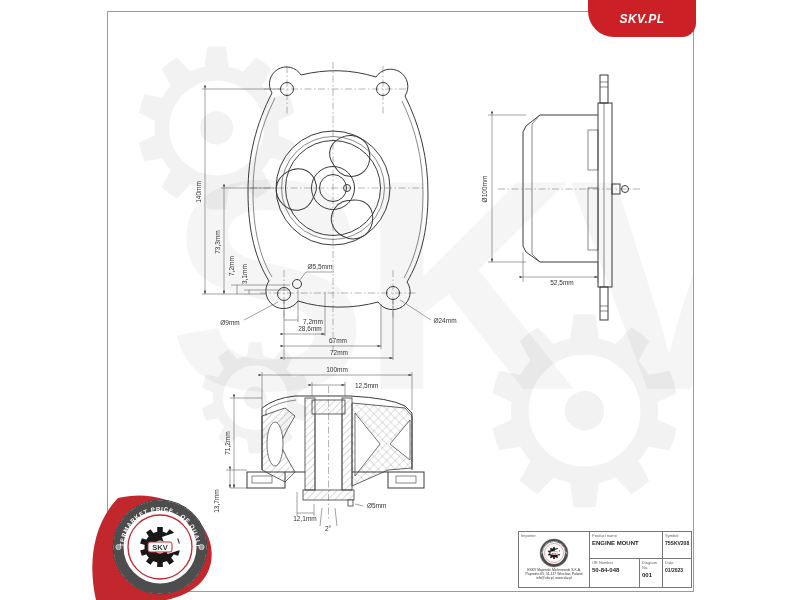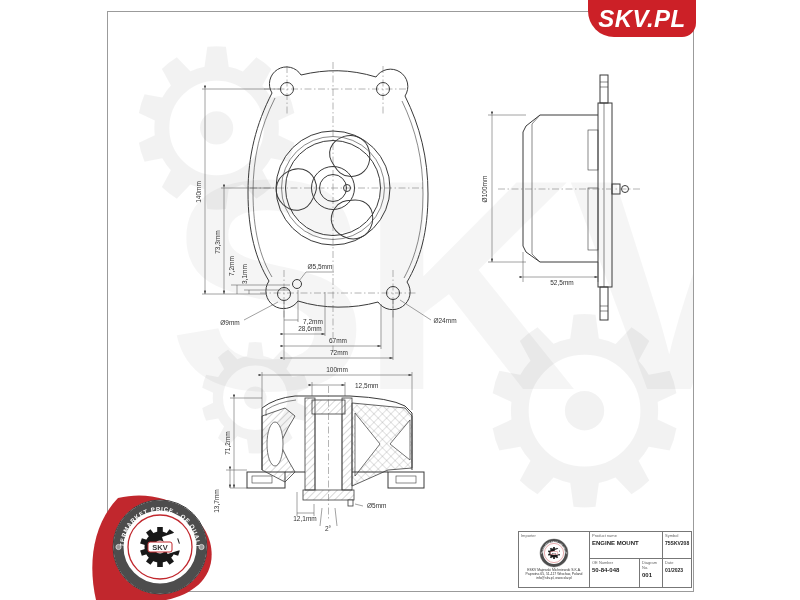--- a/index.html
+++ b/index.html
@@ -3,21 +3,21 @@
 <meta charset="utf-8">
 <style>
   html,body{margin:0;padding:0;background:#fff;}
   .page{position:relative;width:800px;height:600px;background:#fff;overflow:hidden;
         font-family:"Liberation Sans",sans-serif;}
   .frame{position:absolute;left:107px;top:11px;width:585px;height:579px;
          border:1px solid #9b9b9b;overflow:hidden;background:#fff;}
   .logo-box{position:absolute;left:588px;top:0;width:108px;height:37px;background:#cc2027;
             border-radius:0 0 14px 26px;display:flex;align-items:center;justify-content:center;
             z-index:6;}
-  .logo-box span{color:#fff;font-size:24px;font-weight:bold;font-style:italic;letter-spacing:.5px;}
+  .logo-box span{color:#fff;font-size:12px;font-weight:bold;font-style:italic;letter-spacing:.5px;}
   .view{position:absolute;z-index:2;}
   .ln{fill:none;stroke:#3a3a3a;stroke-width:1;}
   .lt{fill:none;stroke:#3a3a3a;stroke-width:.6;}
   .cl{fill:none;stroke:#777;stroke-width:.55;stroke-dasharray:7 2.5 1.5 2.5;}
   .dim{fill:none;stroke:#555;stroke-width:.55;}
   .dt{font:400 6.5px "Liberation Sans",sans-serif;fill:#333;}
   .wm{position:absolute;z-index:1;color:rgba(0,0,0,0.05);pointer-events:none;user-select:none;}
   .wm-txt{font-size:300px;font-weight:bold;letter-spacing:-8px;left:60px;top:100px;color:rgba(0,0,0,0.04);}
   .gear1{font-size:220px;left:10px;top:-10px;}
   .gear2{font-size:260px;left:360px;top:250px;}

